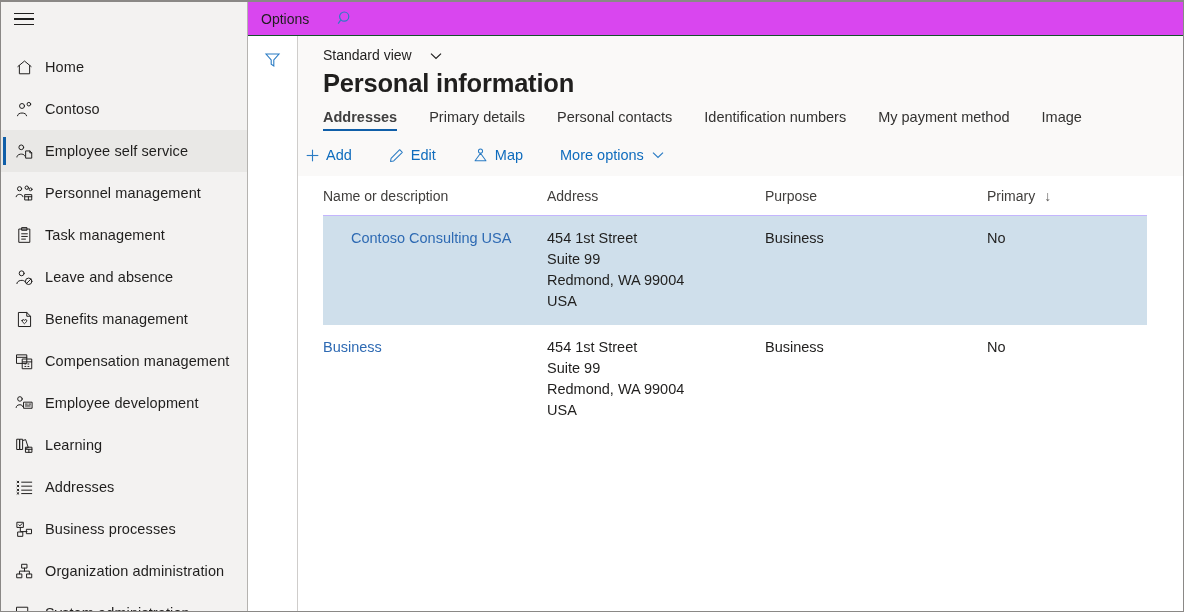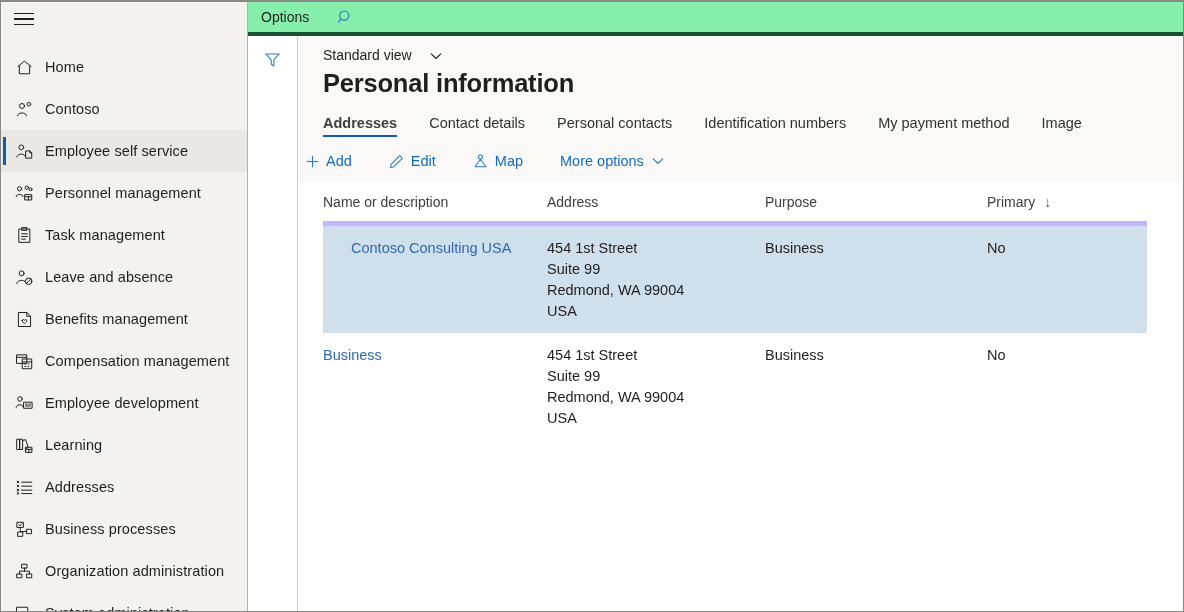--- a/index.html
+++ b/index.html
@@ -80,22 +80,22 @@
     flex: 1 1 auto;
     display: flex;
     flex-direction: column;
     min-width: 0;
     background: #ffffff;
   }
 
   .topbar {
     height: 34px;
     flex: 0 0 34px;
-    background: #86efac;
-    border-bottom: 4px solid #14532d;
+    background: #d946ef;
+    border-bottom: 1px solid #14532d;
     display: flex;
     align-items: center;
     padding-left: 13px;
   }
   .topbar .options {
     font-size: 14px;
     color: #201f1e;
     cursor: pointer;
     margin-right: 25px;
   }
@@ -153,21 +153,21 @@
     cursor: pointer;
     margin-bottom: 3px;
   }
   .chev { display: inline-block; color: #201f1e; }
   .pagetitle {
     font-size: 25.5px;
     font-weight: 600;
     color: #201f1e;
     letter-spacing: -0.2px;
     line-height: 34px;
-    margin-bottom: 9px;
+    margin-bottom: 3px;
   }
 
   .tabs {
     display: flex;
     align-items: flex-end;
     gap: 0px;
     padding-left: 0px;
   }
   .tab {
     font-size: 14.5px;
@@ -221,21 +221,21 @@
     width: 100%;
     border-collapse: collapse;
     table-layout: fixed;
   }
   table.grid th {
     text-align: left;
     font-weight: 400;
     font-size: 14px;
     color: #403e3c;
     padding: 12px 0 11px 0;
-    border-bottom: 5px solid #c4b5fd;
+    border-bottom: 1px solid #c4b5fd;
     vertical-align: top;
   }
   table.grid th .sortarrow { margin-left: 9px; color: #605e5c; }
   table.grid td {
     font-size: 14.5px;
     color: #201f1e;
     vertical-align: top;
     padding: 12px 0 0 0;
     line-height: 21px;
   }
@@ -449,21 +449,21 @@
             <span>Standard view</span>
             <span class="chev">
               <svg width="12" height="8" viewBox="0 0 12 8" fill="none" stroke="#201f1e" stroke-width="1.2">
                 <path d="M1 1.6 L6 6.4 L11 1.6"></path>
               </svg>
             </span>
           </div>
           <h1 class="pagetitle">Personal information</h1>
           <div class="tabs">
               <div class="tab active">Addresses</div>
-              <div class="tab">Contact details</div>
+              <div class="tab">Primary details</div>
               <div class="tab">Personal contacts</div>
               <div class="tab">Identification numbers</div>
               <div class="tab">My payment method</div>
               <div class="tab">Image</div>
             </div>
         </div>
 
         <div class="toolbar">
             <div class="tbtn">
               <span class="ti">

